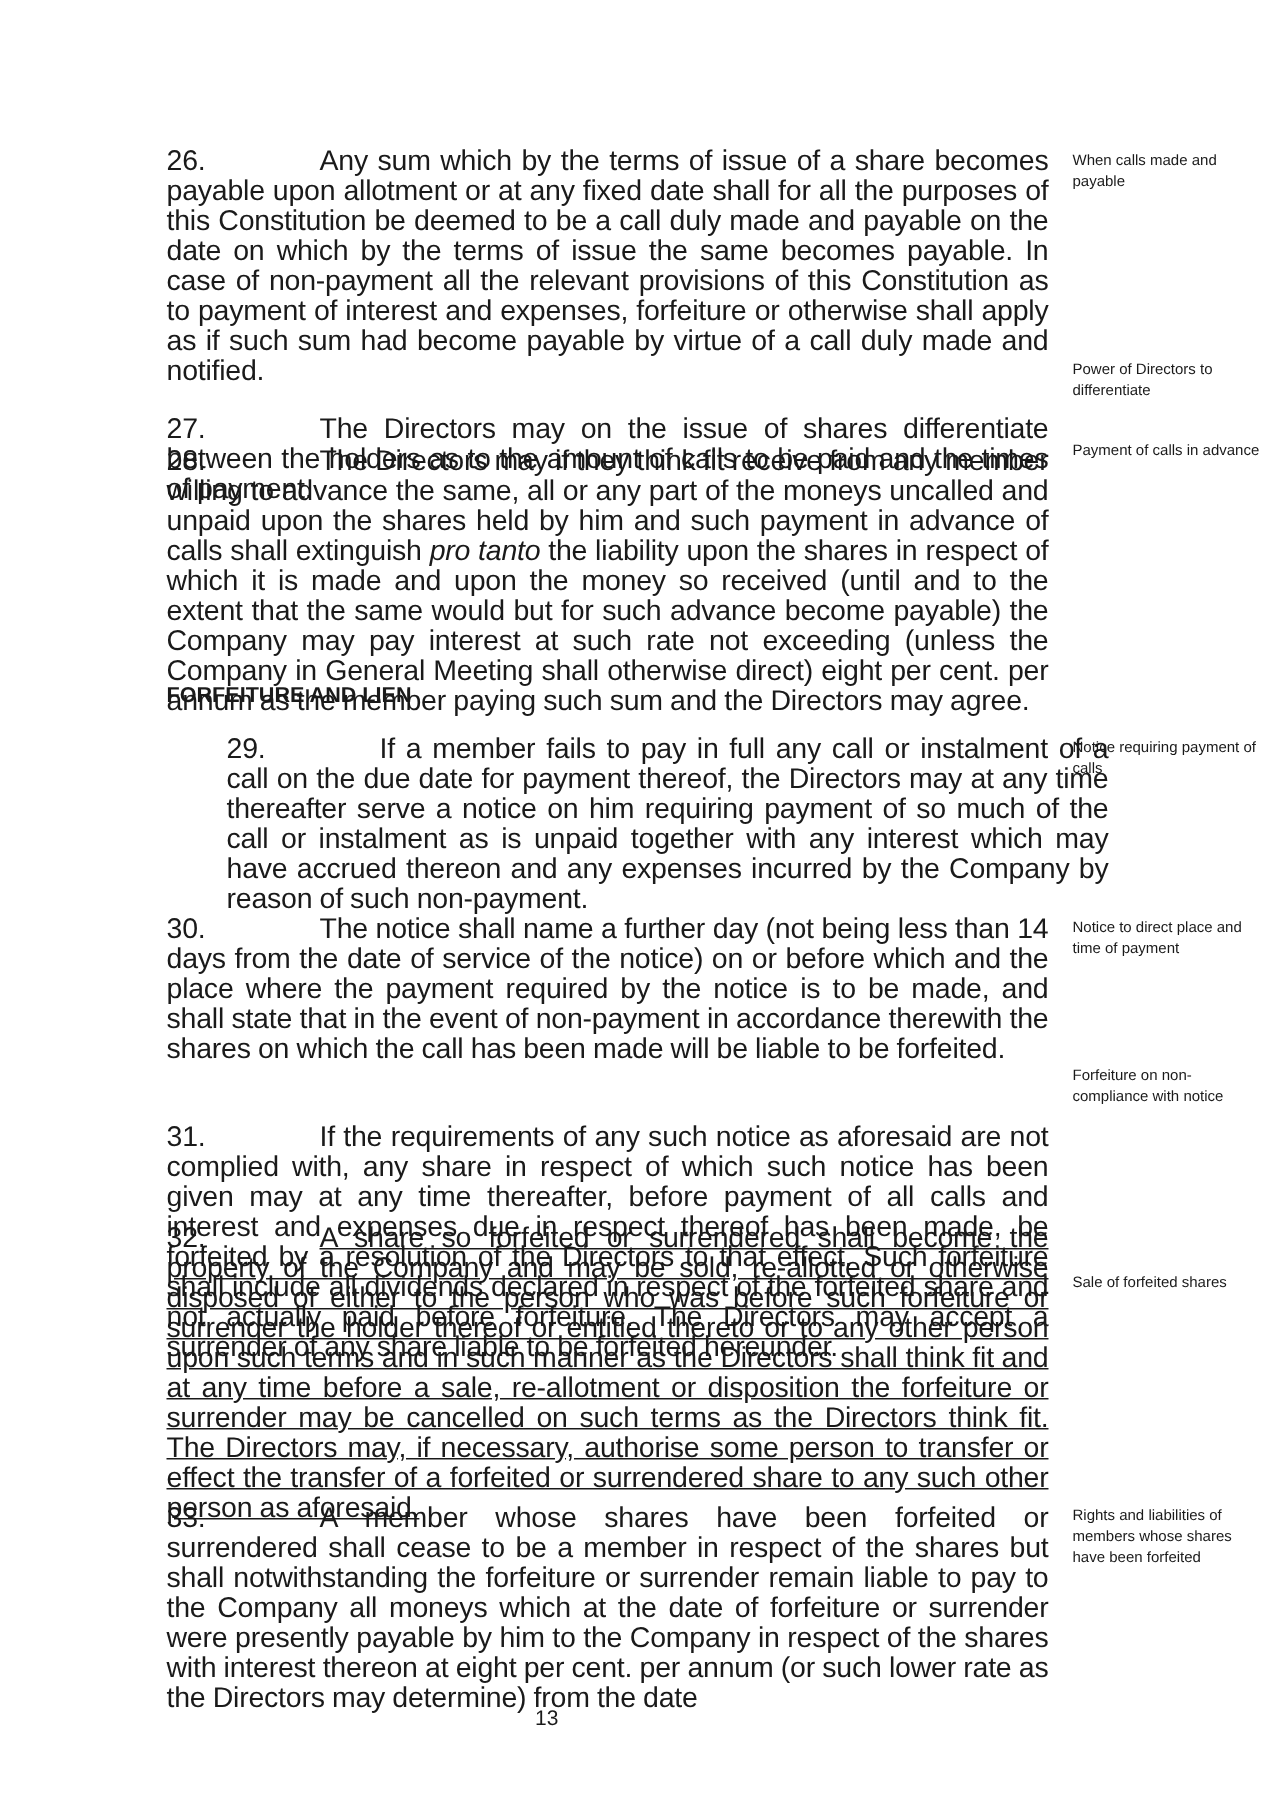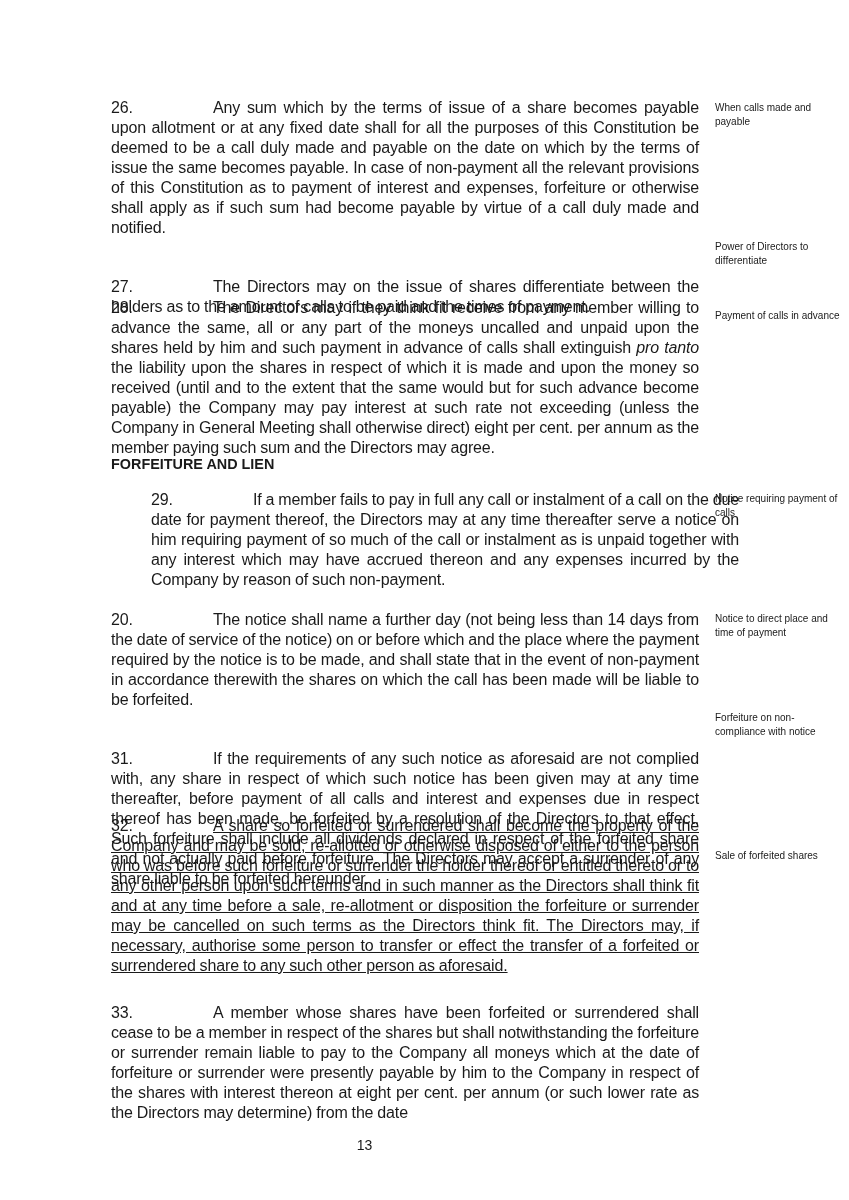--- a/index.html
+++ b/index.html
@@ -1,18 +1,18 @@
 <!DOCTYPE html>
 <html><head>
   <meta charset="utf-8">
   <style>
     html, body { margin: 0; padding: 0; background: #ffffff; }
     body { width: 849px; height: 1200px; position: relative; overflow: hidden; color: #1a1a1a; }
     .page { position: absolute; left: 0; top: 0; width: 849px; height: 1200px; background: #fff; }
-    .clause { position: absolute; left: 111px; width: 588px; font-family: "Liberation Sans", sans-serif; font-size: 16px; line-height: 20px; text-align: justify; letter-spacing: -0.15px; word-spacing: -0.3px; }
+    .clause { position: absolute; left: 111px; width: 588px; font-family: "Liberation Sans", sans-serif; font-size: 19px; line-height: 20px; text-align: justify; letter-spacing: -0.15px; word-spacing: -0.3px; }
     .clause .num { display: inline-block; width: 102px; }
     .margin-note { position: absolute; left: 715px; width: 125px; font-family: "Liberation Sans", sans-serif; font-size: 10px; line-height: 14px; color: #1a1a1a; }
     .heading { position: absolute; left: 111px; width: 588px; top: 454px; text-align: left; font-family: "Liberation Sans", sans-serif; font-weight: bold; font-size: 14.4px; line-height: 20px; }
     .page-number { position: absolute; left: 0; width: 679px; top: 1136px; text-align: center; font-family: Liberation Sans, sans-serif; font-size: 14px; line-height: 18px; margin-left: 25px; }
     em { font-style: italic; }
   </style>
 </head>
 <body>
 
 <div class="page">
@@ -23,43 +23,44 @@
   <div class="margin-note" style="top:101px;">When calls made and payable</div>
 
   <div class="clause" style="top:238px;margin-top:39px;">
     <span class="num">27.</span><span>The Directors may on the issue of shares differentiate between the holders as to the amount of calls to be paid and the times of payment.</span>
   </div>
   <div class="margin-note" style="top:240px;">Power of Directors to differentiate</div>
 
   <div class="clause" style="top:298px;">
     <span class="num">28.</span><span>The Directors may if they think fit receive from any member willing to advance the same, all or any part of the moneys uncalled and unpaid upon the shares held by him and such payment in advance of calls shall extinguish </span><em>pro tanto</em><span> the liability upon the shares in respect of which it is made and upon the money so received (until and to the extent that the same would but for such advance become payable) the Company may pay interest at such rate not exceeding (unless the Company in General Meeting shall otherwise direct) eight per cent. per annum as the member paying such sum and the Directors may agree.</span>
   </div>
-  <div class="margin-note" style="top:309px;">Payment of calls in advance</div>
+  <div class="margin-note" style="top:294px;">Payment of calls in advance</div>
 
   <div class="heading">FORFEITURE AND LIEN</div>
 
   <div class="clause" style="top:490px;margin-left:40px;">
     <span class="num">29.</span><span>If a member fails to pay in full any call or instalment of a call on the due date for payment thereof, the Directors may at any time thereafter serve a notice on him requiring payment of so much of the call or instalment as is unpaid together with any interest which may have accrued thereon and any expenses incurred by the Company by reason of such non-payment.</span>
   </div>
   <div class="margin-note" style="top:492px;">Notice requiring payment of calls</div>
 
   <div class="clause" style="top:610px;">
-    <span class="num">20.</span><span>The notice shall name a further day (not being less than 14 days from the date of service of the notice) on or before which and the place where the payment required by the notice is to be made, and shall state that in the event of non-payment in accordance therewith the shares on which the call has been made will be liable to be forfeited.</span>
+    <span class="num">30.</span><span>The notice shall name a further day (not being less than 14 days from the date of service of the notice) on or before which and the place where the payment required by the notice is to be made, and shall state that in the event of non-payment in accordance therewith the shares on which the call has been made will be liable to be forfeited.</span>
   </div>
   <div class="margin-note" style="top:612px;">Notice to direct place and time of payment</div>
 
   <div class="clause" style="top:749px;">
     <span class="num">31.</span><span>If the requirements of any such notice as aforesaid are not complied with, any share in respect of which such notice has been given may at any time thereafter, before payment of all calls and interest and expenses due in respect thereof has been made, be forfeited by a resolution of the Directors to that effect.  Such forfeiture shall include all dividends declared in respect of the forfeited share and not actually paid before forfeiture.  The Directors may accept a surrender of any share liable to be forfeited hereunder.</span>
   </div>
   <div class="margin-note" style="top:711px;">Forfeiture on non-compliance with notice</div>
 
   <div class="clause" style="top:816px;text-decoration:underline;">
     <span class="num">32.</span><span>A share so forfeited or surrendered shall become the property of the Company and may be sold, re-allotted or otherwise disposed of either to the person who was before such forfeiture or surrender the holder thereof or entitled thereto or to any other person upon such terms and in such manner as the Directors shall think fit and at any time before a sale, re-allotment or disposition the forfeiture or surrender may be cancelled on such terms as the Directors think fit.  The Directors may, if necessary, authorise some person to transfer or effect the transfer of a forfeited or surrendered share to any such other person as aforesaid.</span>
   </div>
   <div class="margin-note" style="top:849px;">Sale of forfeited shares</div>
 
   <div class="clause" style="top:1003px;">
     <span class="num">33.</span><span>A member whose shares have been forfeited or surrendered shall cease to be a member in respect of the shares but shall notwithstanding the forfeiture or surrender remain liable to pay to the Company all moneys which at the date of forfeiture or surrender were presently payable by him to the Company in respect of the shares with interest thereon at eight per cent. per annum (or such lower rate as the Directors may determine) from the date</span>
   </div>
+  <div class="margin-note" style="top:1004px;">Rights and liabilities of members whose shares have been forfeited</div>
 
   <div class="page-number">13</div>
 
 </div>
 
 </body></html>

